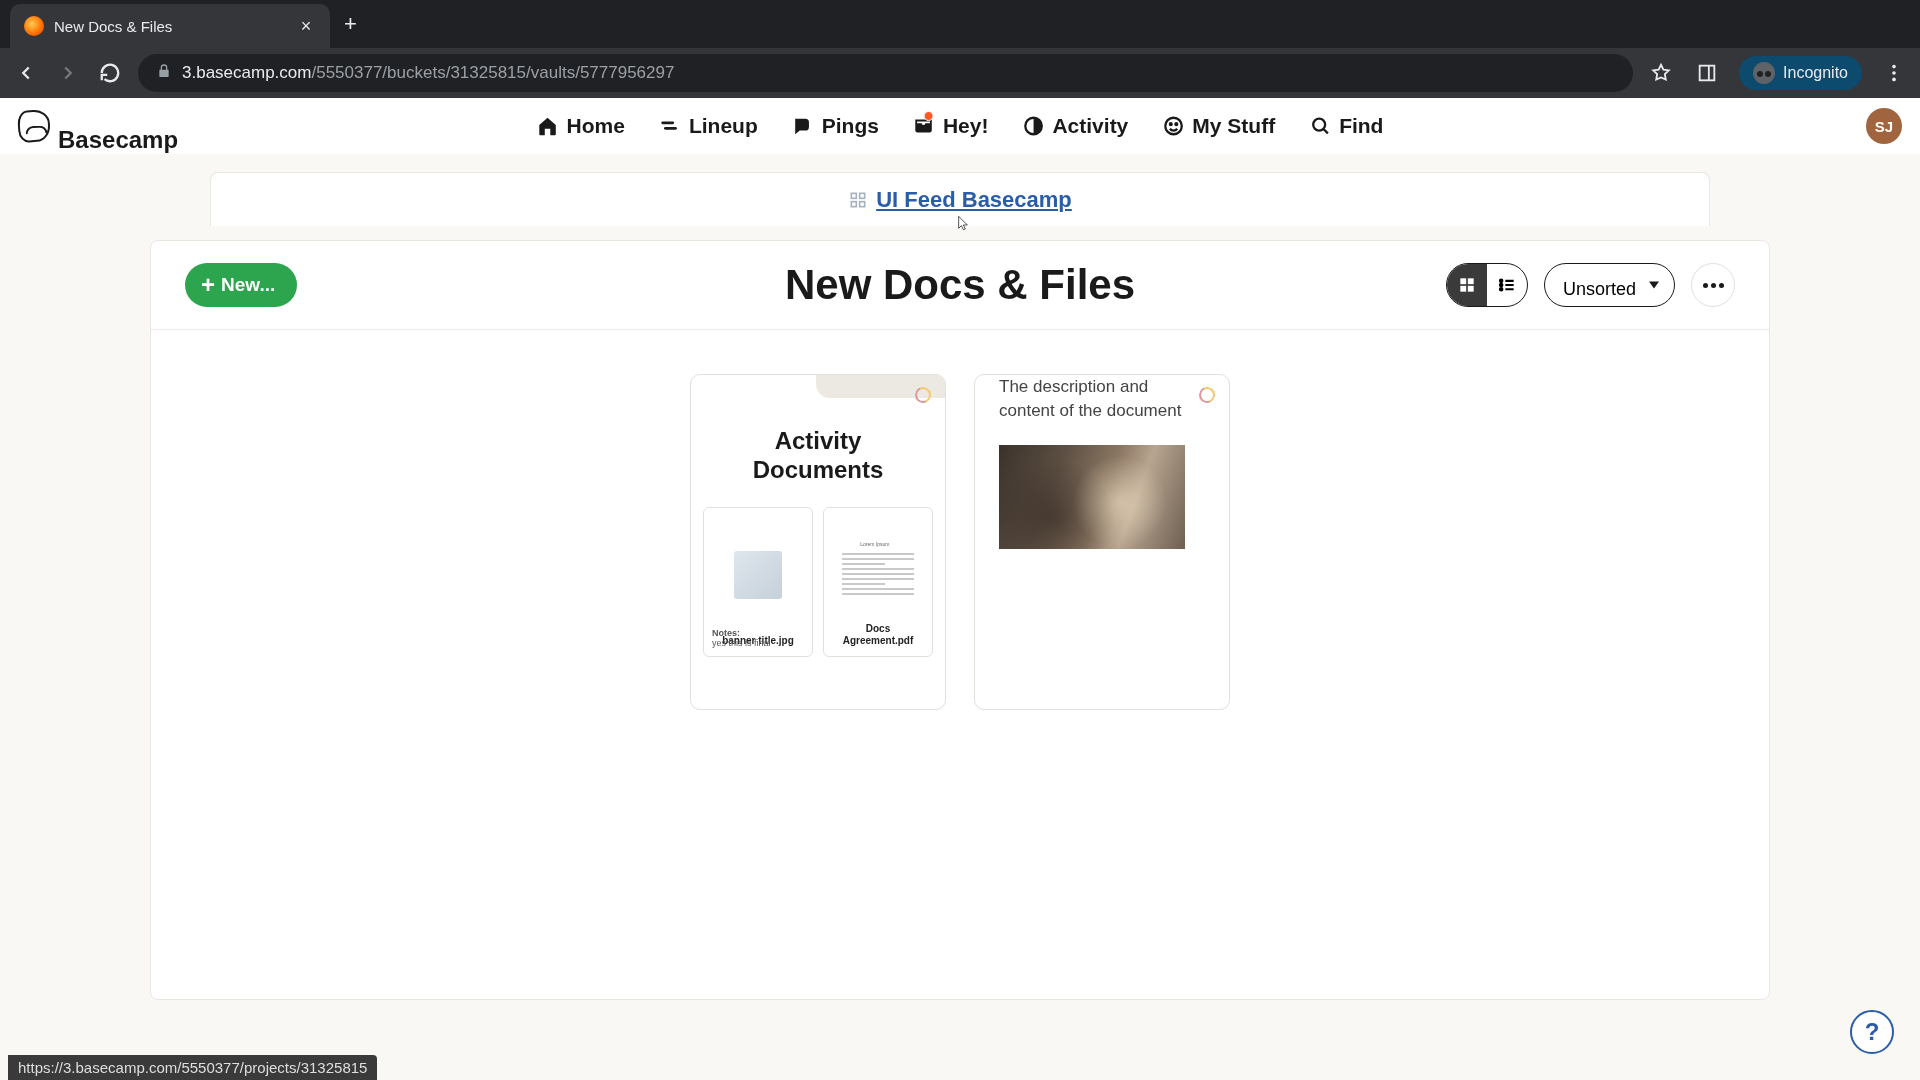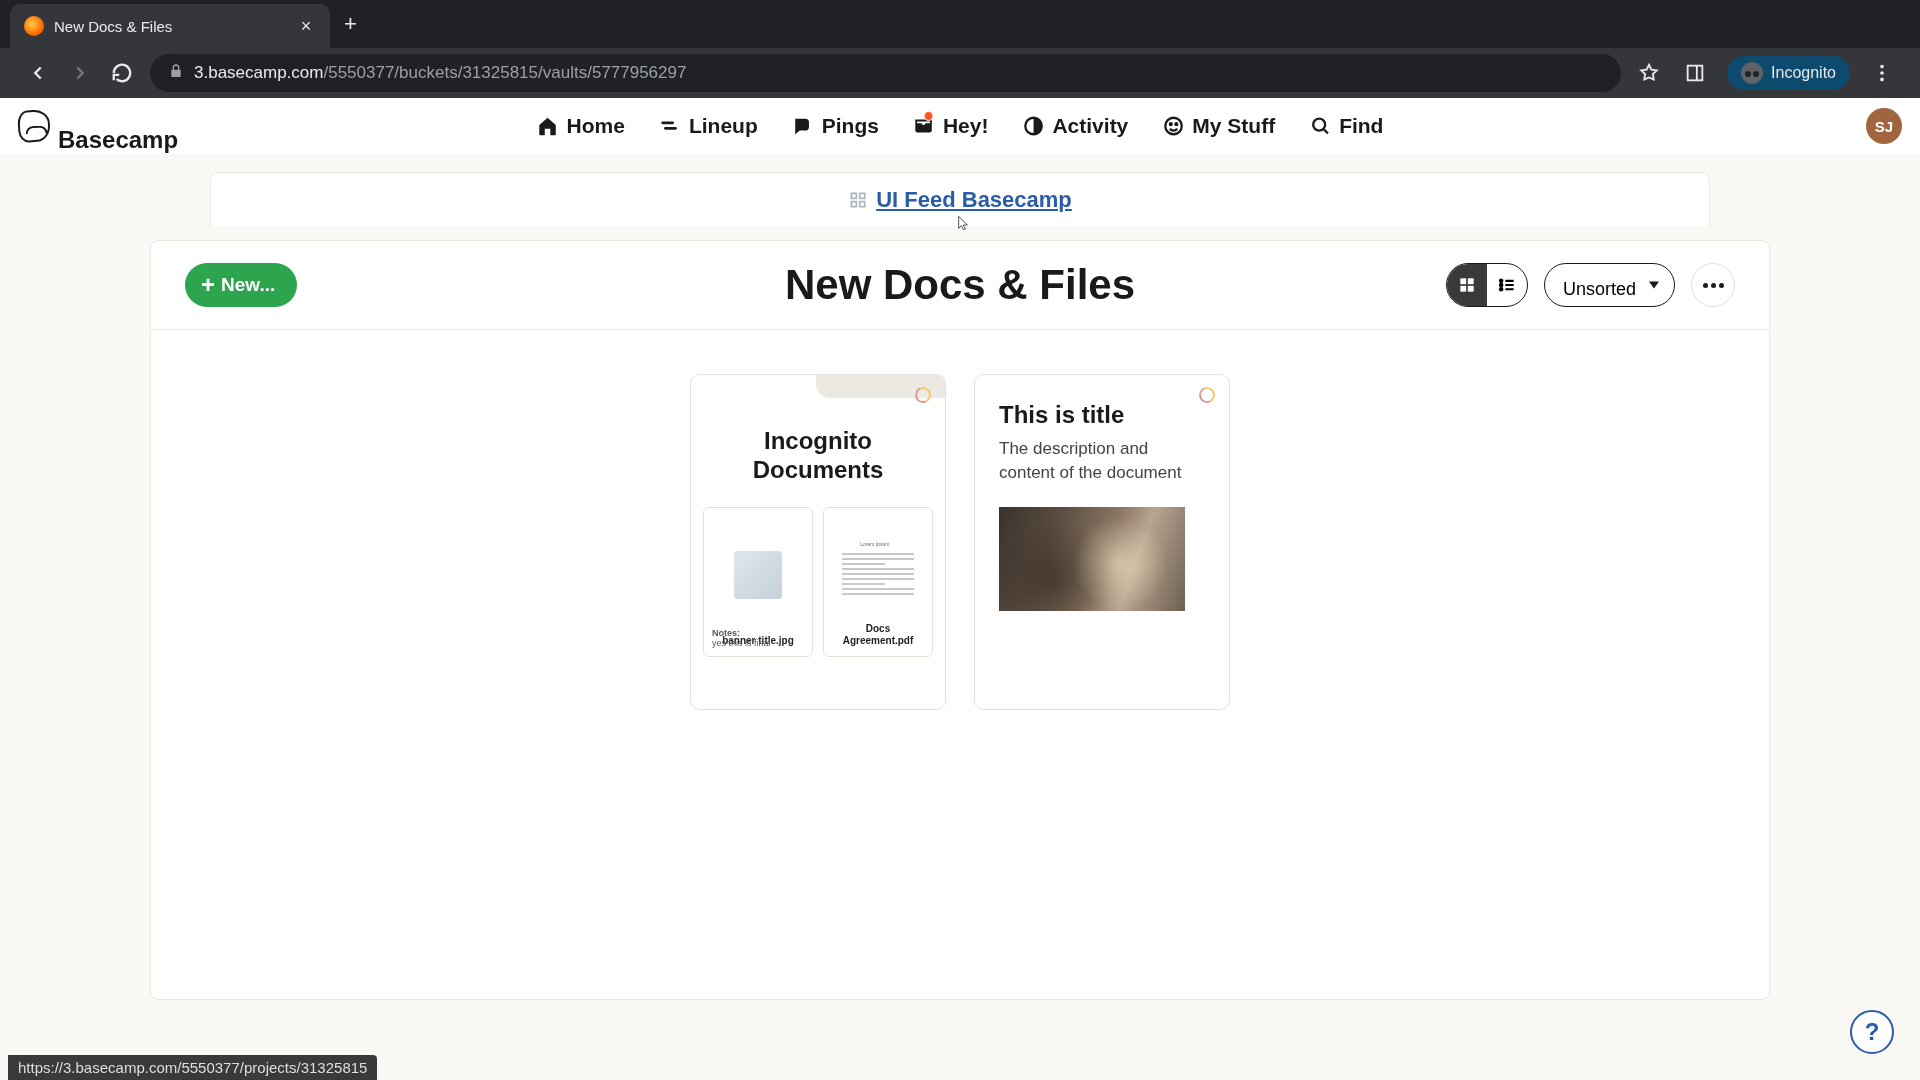--- a/index.html
+++ b/index.html
@@ -9,21 +9,21 @@
 .browser-chrome { background: #202124; }
 .tab-bar { display: flex; align-items: center; height: 48px; padding-left: 10px; }
 .tab { display: flex; align-items: center; background: #35363a; border-radius: 10px 10px 0 0; padding: 0 14px; height: 44px; margin-top: 4px; width: 320px; gap: 10px; }
 .tab-favicon { width: 20px; height: 20px; border-radius: 50%; background: radial-gradient(circle at 40% 40%, #ffcc4d 0%, #ff6b00 60%, #d84315 100%); flex-shrink: 0; }
 .tab-title { color: #e8eaed; font-size: 15px; flex: 1; white-space: nowrap; overflow: hidden; text-overflow: ellipsis; }
 .tab-close { color: #e8eaed; font-size: 18px; cursor: pointer; width: 20px; text-align: center; }
 .tab-new { color: #e8eaed; font-size: 22px; margin-left: 14px; cursor: pointer; }
 .window-controls { margin-left: auto; display: flex; gap: 26px; padding-right: 20px; color: #e8eaed; }
 .window-controls span { cursor: pointer; font-size: 16px; }
 
-.address-bar { display: flex; align-items: center; height: 50px; background: #35363a; padding: 0 24px; gap: 14px; }
+.address-bar { display: flex; align-items: center; height: 50px; background: #35363a; padding: 0 12px; gap: 14px; }
 .nav-btn { width: 28px; height: 28px; display: flex; align-items: center; justify-content: center; cursor: pointer; color: #e8eaed; }
 .nav-btn.disabled { color: #777; }
 .nav-btn svg { width: 22px; height: 22px; }
 .url-bar { flex: 1; background: #202124; border-radius: 24px; height: 38px; display: flex; align-items: center; padding: 0 18px; gap: 10px; }
 .lock-icon { color: #9aa0a6; }
 .lock-icon svg { width: 16px; height: 16px; }
 .url-text { color: #e8eaed; font-size: 17px; }
 .url-text .dim { color: #9aa0a6; }
 .ab-right { display: flex; align-items: center; gap: 18px; color: #e8eaed; }
 .ab-right svg { width: 22px; height: 22px; }
@@ -291,21 +291,21 @@
       <div class="cursor-arrow" style="left:805px; top:-26px;">
         <svg viewBox="0 0 24 24" fill="#fff" stroke="#000" stroke-width="1">
             <path d="M4 2l0 18 4-4 3 6 3-1-3-6 6 0z"></path>
           </svg>
       </div>
     </div>
 
     <div class="cards-area">
       <div class="card folder">
         <div class="card-badge"></div>
-        <div class="folder-title">Incognito Documents</div>
+        <div class="folder-title">Activity Documents</div>
         <div class="mini-files">
           <div class="mini-file">
             <div class="mf-preview">
                 <div class="mf-img-ph"></div>
               </div>
             <div class="mf-name">banner title.jpg</div>
             <div class="mf-notes">
               <div class="nh">Notes:</div>
               <div>yes this is final</div>
             </div>
@@ -325,21 +325,20 @@
                   <div class="ln"></div>
               </div>
             </div>
             <div class="mf-name">Docs Agreement.pdf</div>
           </div>
         </div>
       </div>
 
       <div class="card">
         <div class="card-badge"></div>
-        <div class="doc-card-title">This is title</div>
         <div class="doc-card-desc">The description and content of the document</div>
         <div class="doc-card-img"></div>
       </div>
     </div>
   </div>
 
   <div class="status-hover">https://3.basecamp.com/5550377/projects/31325815</div>
   <div class="help-fab">?</div>
 </div>
 

